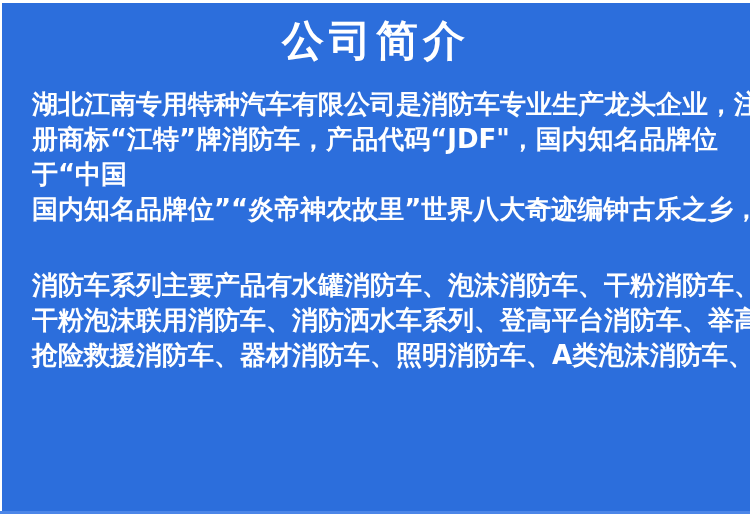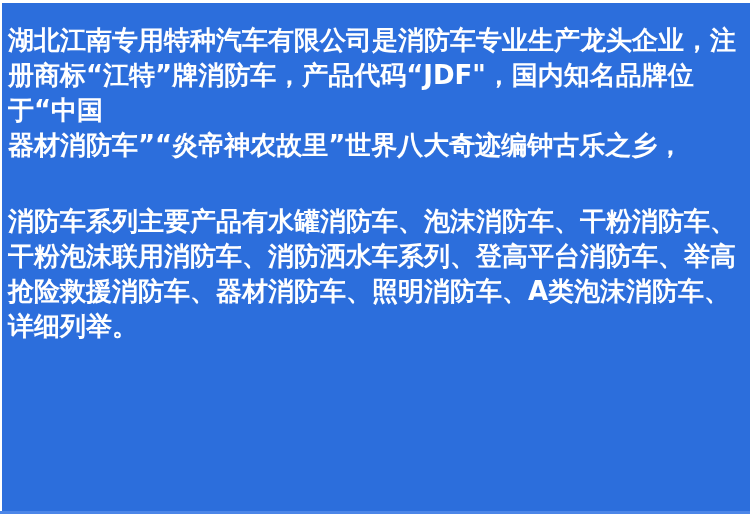--- a/index.html
+++ b/index.html
@@ -35,21 +35,21 @@
   .title {
     margin-top: 12px;
     text-align: center;
     font-size: 42px;
     line-height: 52px;
     font-weight: bold;
     letter-spacing: 5px;
     color: #ffffff;
   }
   .para {
-    padding: 0 16px 0 6px;
+    padding: 0 16px 0 30px;
     font-size: 26px;
     line-height: 35px;
     font-weight: bold;
     color: #ffffff;
   }
   .para-intro {
     margin-top: 20px;
   }
   .para-products {
     margin-top: 41px;
@@ -58,29 +58,29 @@
     white-space: nowrap;
   }
 </style>
 </head>
 <body>
 
 <div class="page">
   <div class="bottom-strip"></div>
   <div class="panel">
 
+    <div class="title">公司简介</div>
 
     <div class="para para-intro">
       <div class="text-line">湖北江南专用特种汽车有限公司是消防车专业生产龙头企业，注</div>
       <div class="text-line">册商标“江特”牌消防车，产品代码“JDF"，国内知名品牌位</div>
       <div class="text-line">于“中国</div>
-      <div class="text-line">器材消防车”“炎帝神农故里”世界八大奇迹编钟古乐之乡，</div>
+      <div class="text-line">国内知名品牌位”“炎帝神农故里”世界八大奇迹编钟古乐之乡，</div>
     </div>
 
     <div class="para para-products">
       <div class="text-line">消防车系列主要产品有水罐消防车、泡沫消防车、干粉消防车、</div>
       <div class="text-line">干粉泡沫联用消防车、消防洒水车系列、登高平台消防车、举高</div>
       <div class="text-line">抢险救援消防车、器材消防车、照明消防车、A类泡沫消防车、</div>
-      <div class="text-line">详细列举。</div>
     </div>
 
   </div>
 </div>
 
 </body></html>

